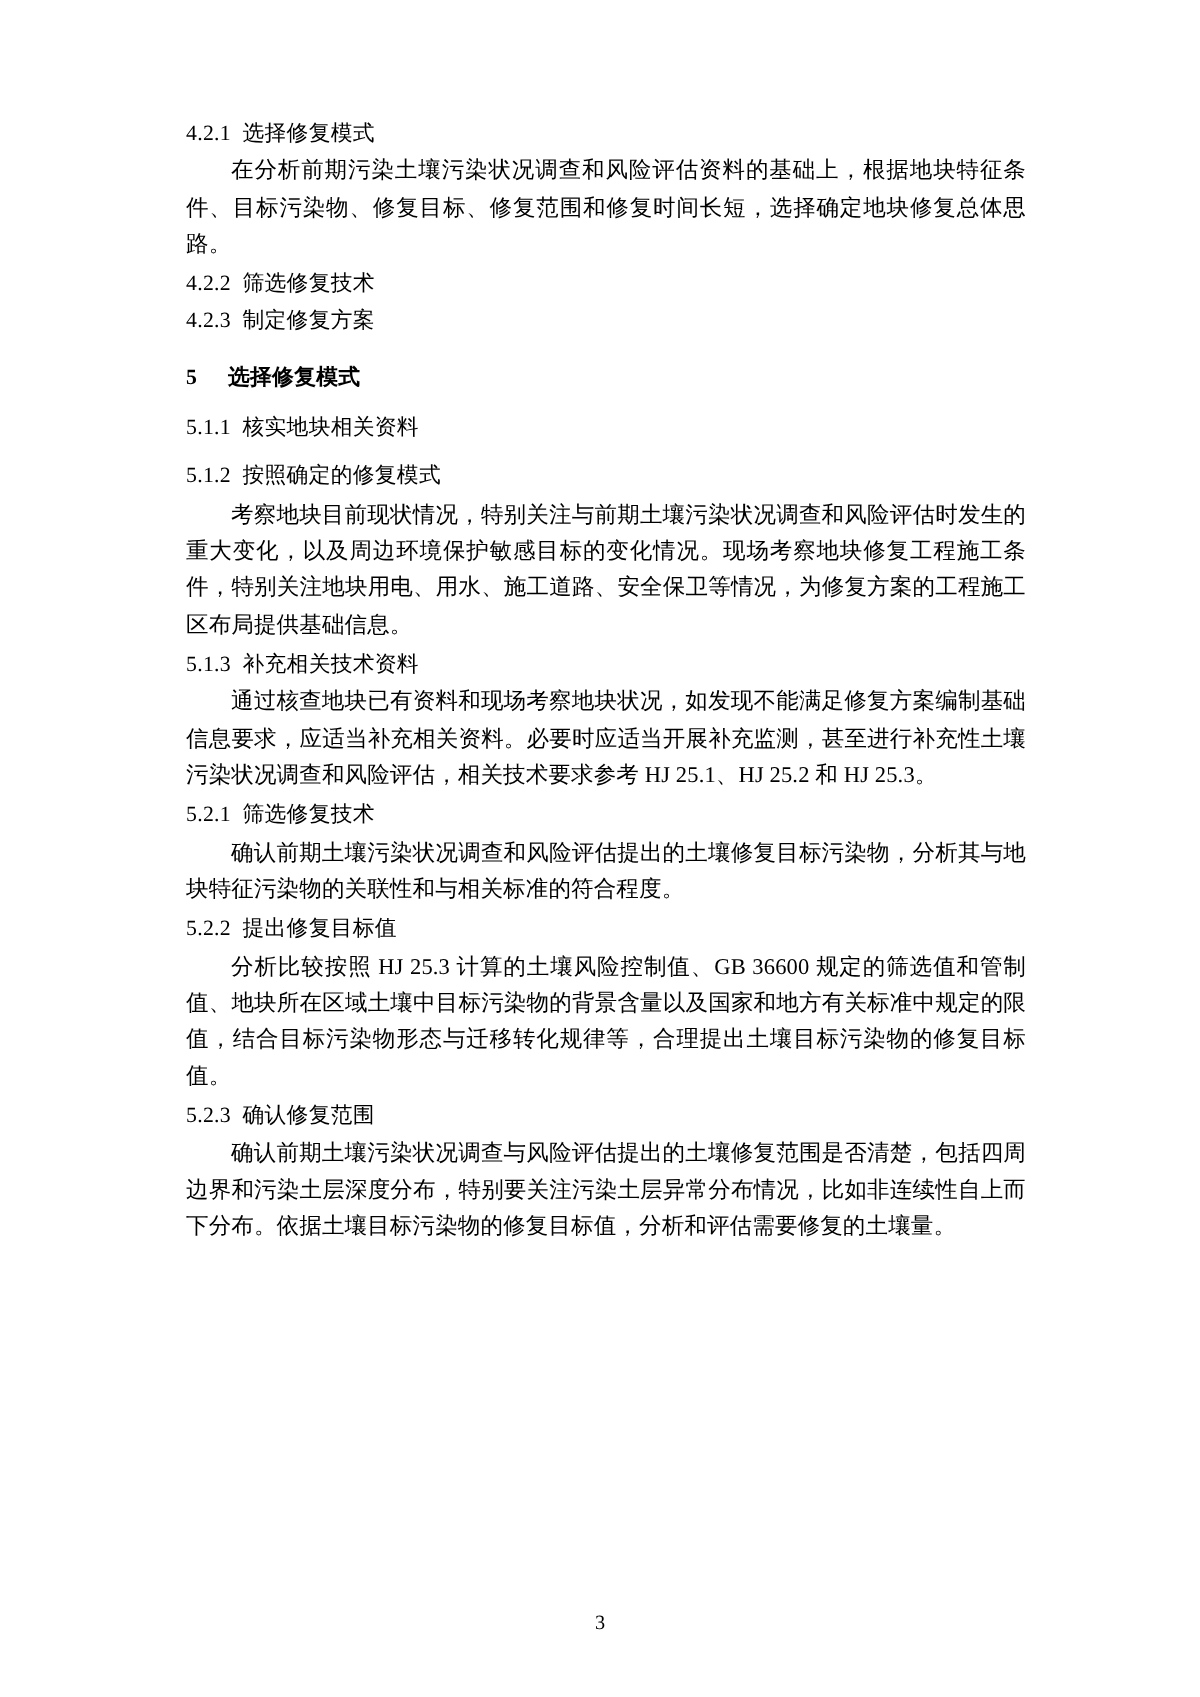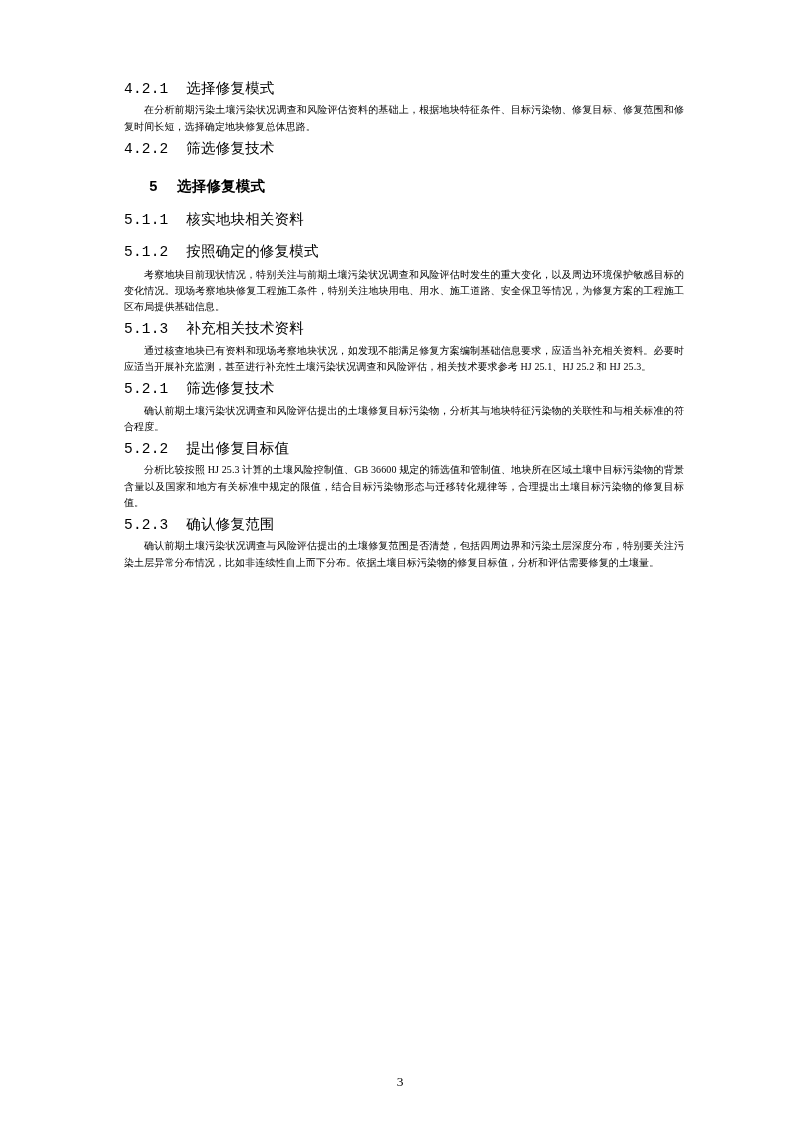--- a/index.html
+++ b/index.html
@@ -24,43 +24,41 @@
     left: 124px;
     top: 78px;
     width: 560px;
   }
   .heading {
     font-size: 14.5px;
     line-height: 1.55;
     margin: 0 0 2px 0;
     font-weight: normal;
     letter-spacing: 0.2px;
-    font-family: Liberation Mono, monospace;
   }
   .heading.bold {
     font-weight: bold;
-    margin-left: 25px;
   }
   .heading.sec {
     margin-top: 16px;
     margin-bottom: 6px;
   }
   .heading.sub2 {
     margin-top: 10px;
     margin-bottom: 3px;
   }
   .num {
     display: inline-block;
   }
   .sec-num {
     display: inline-block;
     width: 28px;
   }
   .para {
-    font-size: 10px;
+    font-size: 15px;
     line-height: 1.62;
     margin: 0 0 3px 0;
     text-indent: 2em;
     text-align: justify;
     text-justify: inter-ideograph;
     letter-spacing: 0.1px;
   }
   .pagenum {
     position: absolute;
     left: 0;
@@ -77,20 +75,21 @@
 <div class="page">
   <div class="content">
 
     <p class="heading"><span class="num">4.2.1</span>&nbsp;&nbsp;<span>选择修复模式</span></p>
 
     <p class="para">在分析前期污染土壤污染状况调查和风险评估资料的基础上，根据地块特征条件、目标污染物、修复目标、修复范围和修复时间长短，选择确定地块修复总体思路。</p>
 
     <p class="heading"><span class="num">4.2.2</span>&nbsp;&nbsp;<span>筛选修复技术</span></p>
 
 
+    <p class="heading"><span class="num">4.2.3</span>&nbsp;&nbsp;<span>制定修复方案</span></p>
 
 
     <p class="heading bold sec"><span class="sec-num">5</span><span>选择修复模式</span></p>
 
 
     <p class="heading sub2"><span class="num">5.1.1</span>&nbsp;&nbsp;<span>核实地块相关资料</span></p>
 
 
     <p class="heading sub2"><span class="num">5.1.2</span>&nbsp;&nbsp;<span>按照确定的修复模式</span></p>
 

